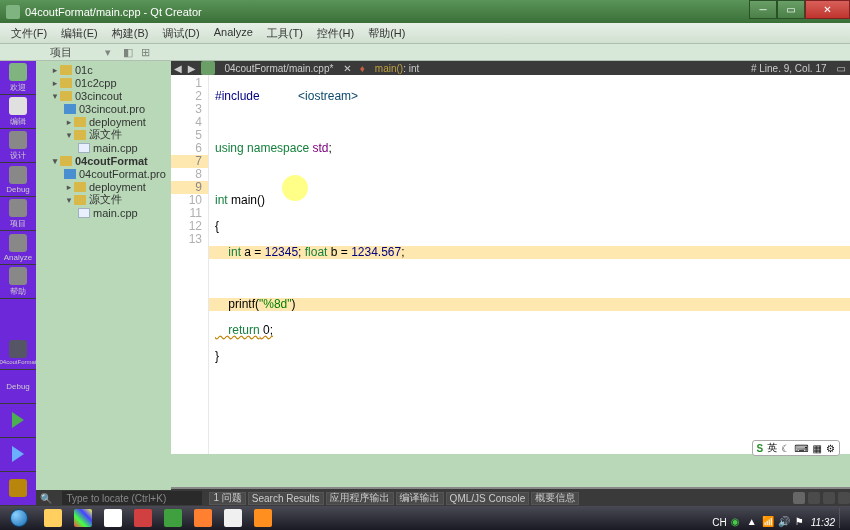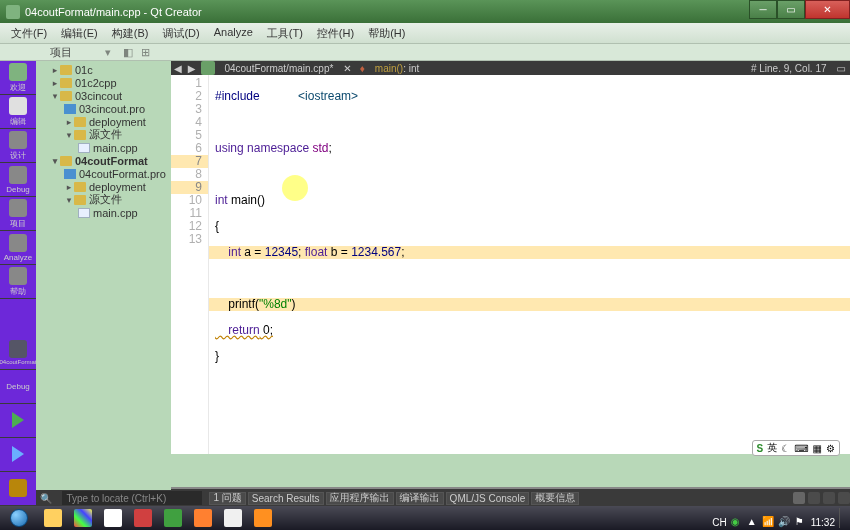--- a/index.html
+++ b/index.html
@@ -60,21 +60,21 @@
 .edtab .crumb { padding: 0 6px; }
 .edtab .mtd { color: #c0a040; }
 .edtab .pos { margin-left: auto; padding-right: 6px; }
 
 .editor { flex: 1; background: #fff; display: flex; font-family: "Consolas", monospace; font-size: 12px; position: relative; }
 .gutter { width: 38px; background: #fff; color: #b0b0b0; text-align: right; padding: 2px 6px 0 0; line-height: 13px; border-right: 1px solid #e8e8e8; }
 .gutter .cur { background: #ffe8b0; color: #888; margin-right: -6px; padding-right: 6px; }
 .gutter .fold { position: relative; }
 .code { flex: 1; padding: 2px 0 0 6px; line-height: 13px; color: #000; position: relative; white-space: pre; }
 .code .cur { background: #ffe8b0; display: block; margin-left: -6px; padding-left: 6px; }
-.kw { color: #4c1d95; }
+.kw { color: #15803d; }
 .pp { color: #000080; }
 .str { color: #008000; }
 .num { color: #000080; }
 .typ { color: #800080; }
 .inc { color: #0c4a6e; margin-left: 35px; }
 .und { text-decoration: underline wavy #c08000; }
 .hl { position: absolute; width: 26px; height: 26px; background: #ffff60; border-radius: 50%; opacity: 0.75; left: 73px; top: 100px; pointer-events: none; }
 
 
 .issues { height: 120px; display: flex; flex-direction: column; border-top: 2px solid #888; margin-top: 33px; }
@@ -95,21 +95,21 @@
 .outtabs .sic.inactive { opacity: 0.4; }
 
 
 .taskbar { position: absolute; bottom: 0; left: 0; right: 0; height: 24px; background: linear-gradient(#4a4a55,#1a1a25); display: flex; align-items: center; }
 .taskbar .start { width: 38px; height: 24px; display: flex; align-items: center; justify-content: center; }
 .taskbar .winlogo { width: 18px; height: 18px; border-radius: 50%; background: radial-gradient(circle at 30% 30%, #8ad0ff, #1a6ab0); border: 1px solid #0a4a80; }
 .taskbar .tb { width: 28px; height: 22px; display: flex; align-items: center; justify-content: center; margin: 0 1px; }
 .taskbar .tb .tic { width: 18px; height: 18px; border-radius: 2px; }
 .taskbar .tray { margin-left: auto; display: flex; align-items: flex-end; color: #fff; font-size: 10px; padding-right: 6px; gap: 4px; }
 .taskbar .tray .tri { width: 12px; height: 12px; }
-.taskbar .clock { text-align: right; line-height: 10px; }
+.taskbar .clock { text-align: right; line-height: 10px; font-style: italic; }
 </style>
 </head>
 <body>
 
 <div class="titlebar">
   <div class="qt-icon"></div>
   <div class="title-text">04coutFormat/main.cpp - Qt Creator</div>
   <div class="winbtns">
     <div class="winbtn min">─</div>
     <div class="winbtn max">▭</div>

